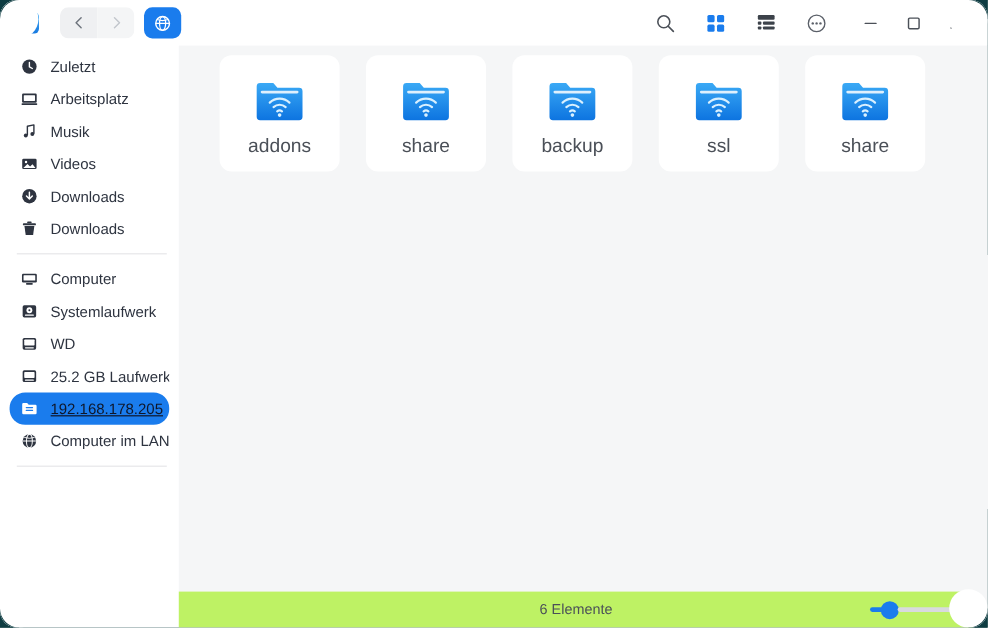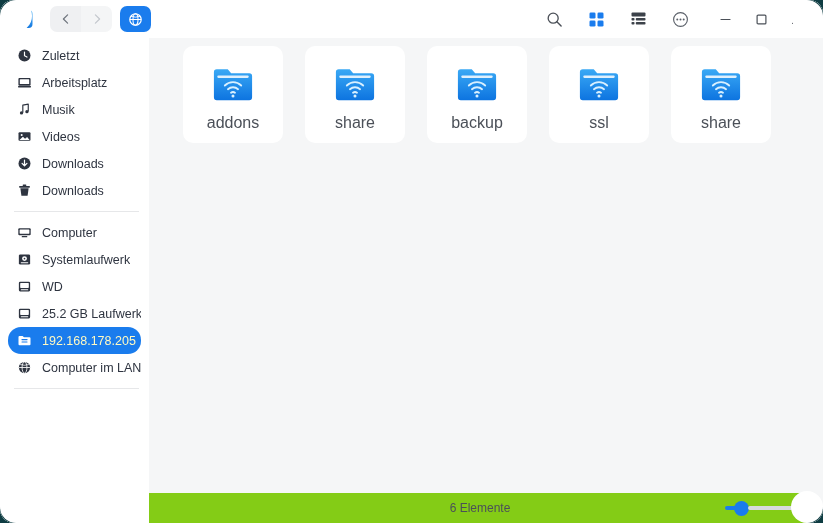--- a/index.html
+++ b/index.html
@@ -115,21 +115,22 @@
     border-radius: 13px;
     display: flex;
     align-items: center;
     padding-left: 8px;
     box-sizing: border-box;
     color: #2e3440;
     font-size: 12.5px;
   }
   .side-item.selected {
     background: #1a7ced;
-    color: #fef9c3;
+    color: #0f172a;
+    text-decoration: underline;
   }
   .side-ico {
     width: 17px;
     height: 17px;
     margin-right: 9px;
     flex: 0 0 auto;
     display: flex;
     align-items: center;
     justify-content: center;
   }
@@ -189,21 +190,21 @@
     text-overflow: ellipsis;
     white-space: nowrap;
     text-align: center;
   }
 
   
   #statusbar {
     position: absolute;
     left: 0; right: 12px; bottom: 0;
     height: 30px;
-    background: #84cc16;
+    background: #bef264;
     display: flex;
     align-items: center;
   }
   #status-text {
     position: absolute;
     left: 0; right: 0;
     text-align: center;
     font-size: 12px;
     color: #4b5058;
   }

